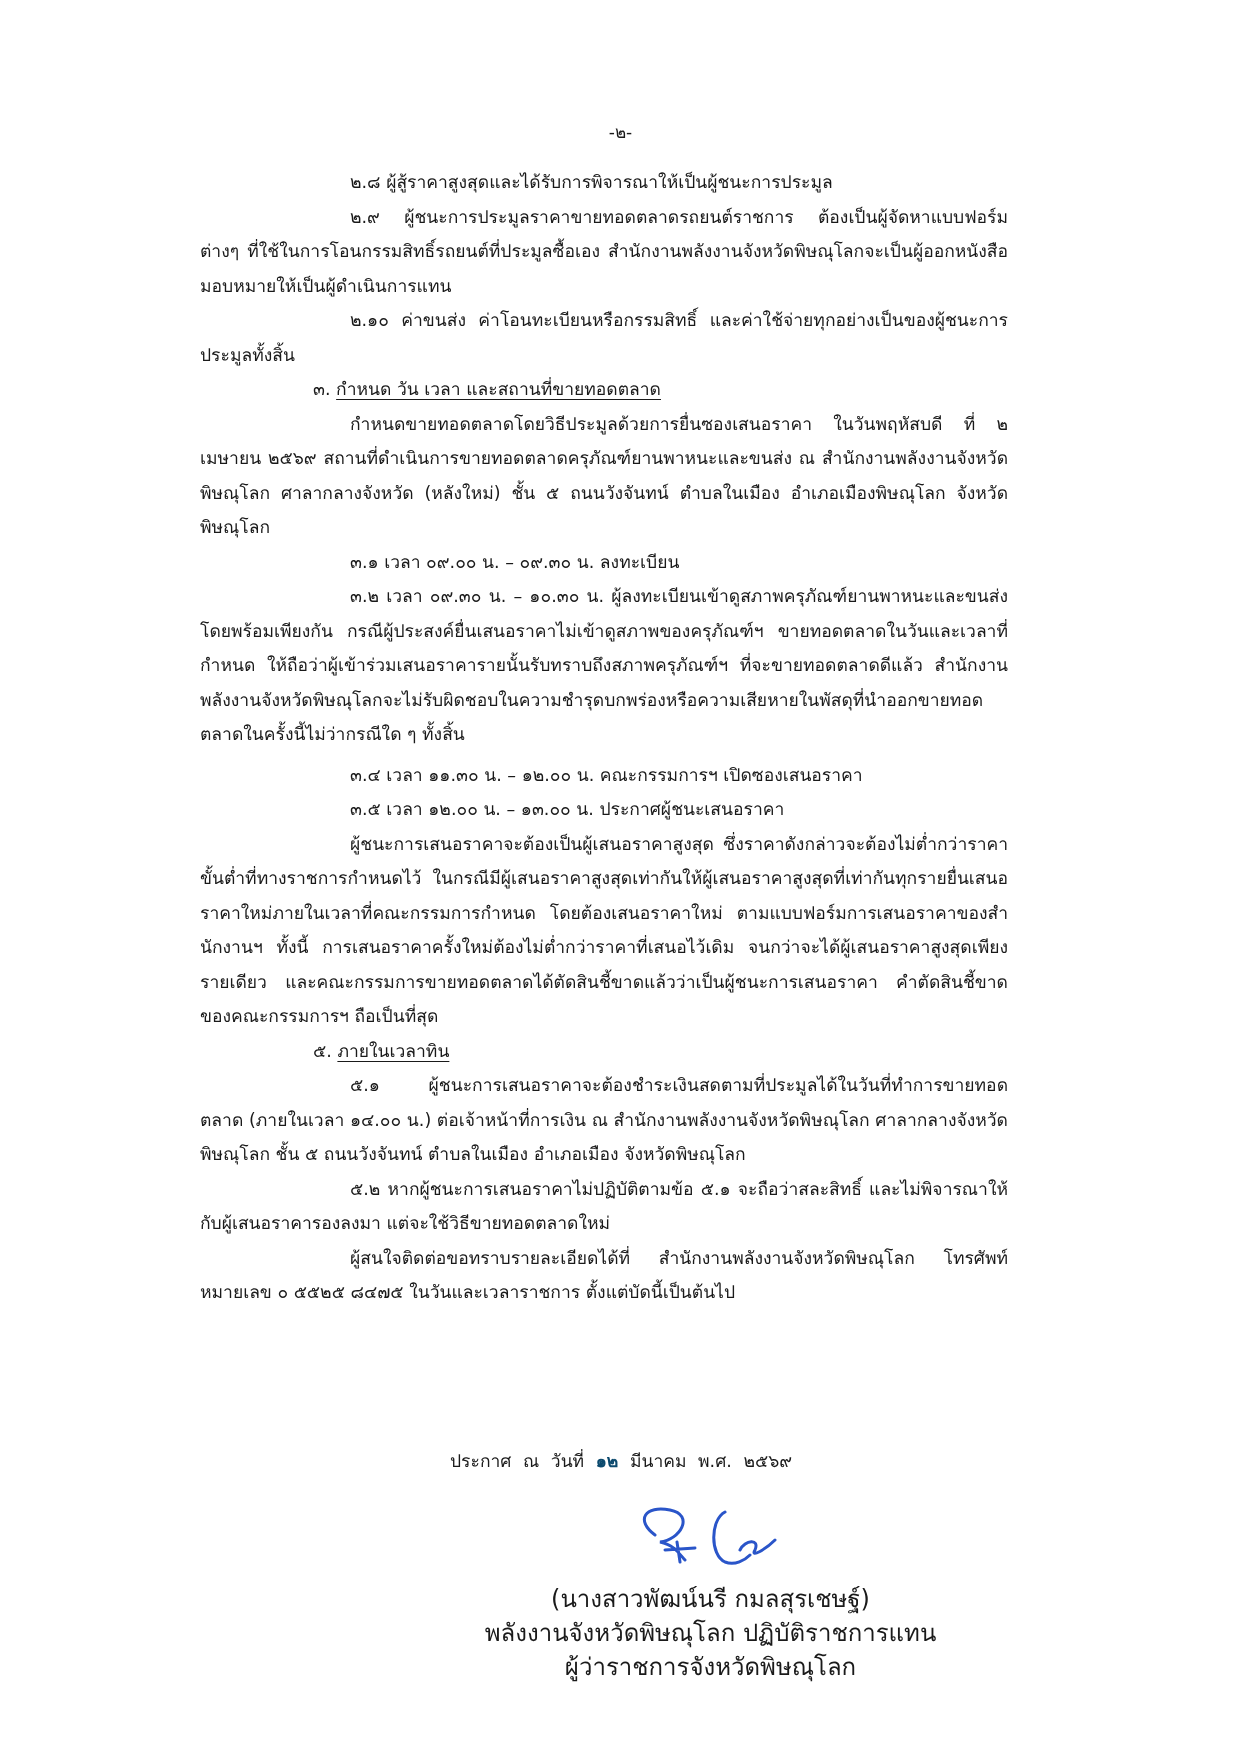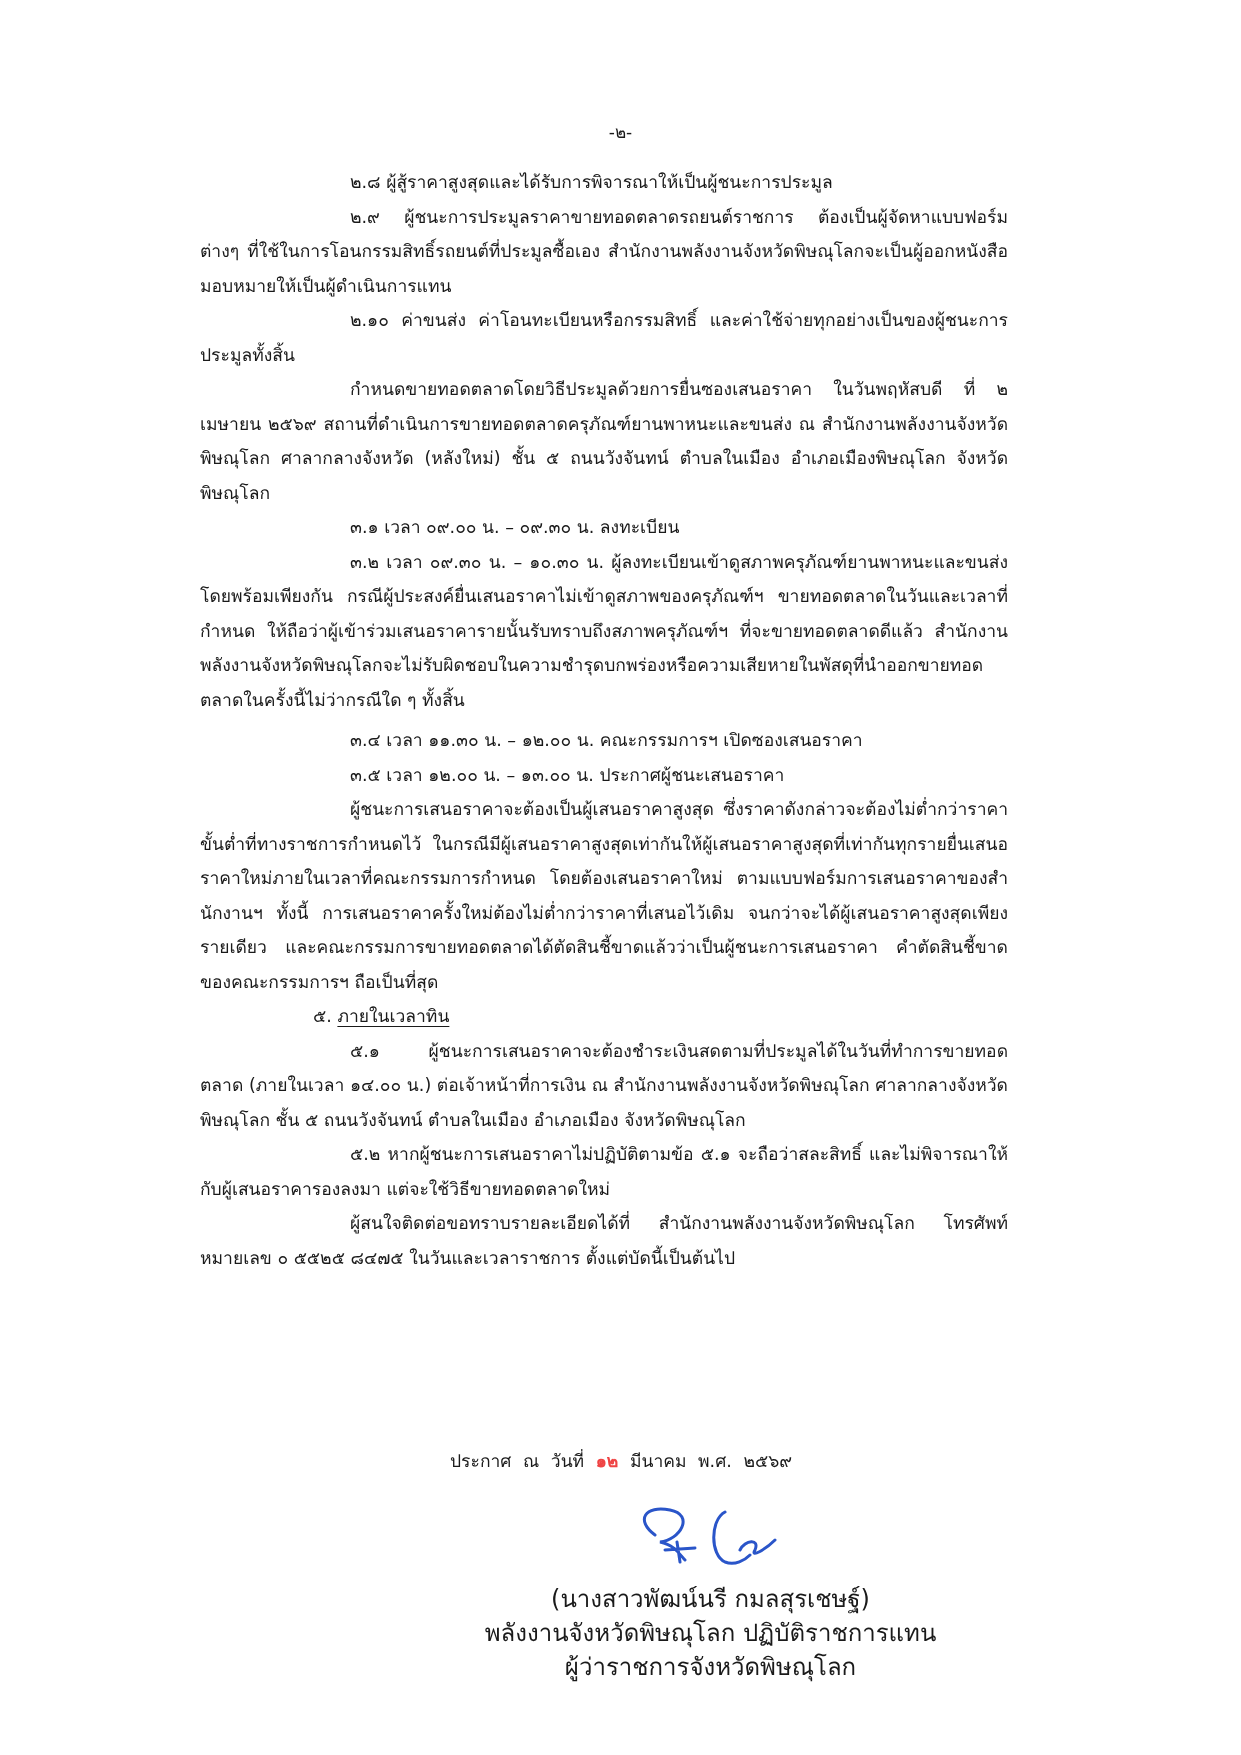--- a/index.html
+++ b/index.html
@@ -8,37 +8,41 @@
   .page { position: absolute; left: 0; top: 0; width: 1241px; height: 1755px; background: #fff; }
   .pagenum { position: absolute; top: 118px; left: 0; width: 100%; text-align: center; font-size: 17px; }
   .body { position: absolute; left: 172px; top: 165px; width: 808px; font-size: 17.5px; line-height: 34.5px; margin-left: 28px; }
   .p { margin: 0; text-align: justify; text-align-last: left; }
   .ind1 { text-indent: 150px; }
   .ind-sub { padding-left: 150px; }
   .ind-head { padding-left: 113px; }
   .u { text-decoration: underline; text-underline-offset: 4px; }
   .gap { height: 6px; }
   .date { position: absolute; top: 1447px; left: 450px; font-size: 17.5px; word-spacing: 6px; }
-  .date .day { color: #ef4444; font-weight: bold; }
+  .date .day { color: #0c4a6e; font-weight: bold; }
   .sig { position: absolute; left: 625px; top: 1500px; width: 160px; height: 70px; }
   .signer { position: absolute; left: 0; width: 100%; top: 1582px; text-align: center; font-size: 24px; line-height: 34px; }
   .signer div { position: relative; left: 90px; }
 </style>
 </head>
 <body>
 
 <div class="page">
 
   <div class="pagenum">-๒-</div>
 
   <div class="body">
     <p class="p ind1">๒.๘ ผู้สู้ราคาสูงสุดและได้รับการพิจารณาให้เป็นผู้ชนะการประมูล</p>
     <p class="p ind1">๒.๙ ผู้ชนะการประมูลราคาขายทอดตลาดรถยนต์ราชการ ต้องเป็นผู้จัดหาแบบฟอร์มต่างๆ ที่ใช้ในการโอนกรรมสิทธิ์รถยนต์ที่ประมูลซื้อเอง สำนักงานพลังงานจังหวัดพิษณุโลกจะเป็นผู้ออกหนังสือมอบหมายให้เป็นผู้ดำเนินการแทน</p>
     <p class="p ind1">๒.๑๐ ค่าขนส่ง ค่าโอนทะเบียนหรือกรรมสิทธิ์ และค่าใช้จ่ายทุกอย่างเป็นของผู้ชนะการประมูลทั้งสิ้น</p>
 
+    <p class="p ind-head">
+      <span>๓.</span>
+      <span class="u">กำหนด วัน เวลา และสถานที่ขายทอดตลาด</span>
+    </p>
     <p class="p ind1">กำหนดขายทอดตลาดโดยวิธีประมูลด้วยการยื่นซองเสนอราคา ในวันพฤหัสบดี ที่ ๒ เมษายน ๒๕๖๙ สถานที่ดำเนินการขายทอดตลาดครุภัณฑ์ยานพาหนะและขนส่ง ณ สำนักงานพลังงานจังหวัดพิษณุโลก ศาลากลางจังหวัด (หลังใหม่) ชั้น ๕ ถนนวังจันทน์ ตำบลในเมือง อำเภอเมืองพิษณุโลก จังหวัดพิษณุโลก</p>
     <p class="p ind-sub">๓.๑ เวลา ๐๙.๐๐ น. – ๐๙.๓๐ น. ลงทะเบียน</p>
     <p class="p ind1">๓.๒ เวลา ๐๙.๓๐ น. – ๑๐.๓๐ น. ผู้ลงทะเบียนเข้าดูสภาพครุภัณฑ์ยานพาหนะและขนส่งโดยพร้อมเพียงกัน กรณีผู้ประสงค์ยื่นเสนอราคาไม่เข้าดูสภาพของครุภัณฑ์ฯ ขายทอดตลาดในวันและเวลาที่กำหนด ให้ถือว่าผู้เข้าร่วมเสนอราคารายนั้นรับทราบถึงสภาพครุภัณฑ์ฯ ที่จะขายทอดตลาดดีแล้ว สำนักงานพลังงานจังหวัดพิษณุโลกจะไม่รับผิดชอบในความชำรุดบกพร่องหรือความเสียหายในพัสดุที่นำออกขายทอดตลาดในครั้งนี้ไม่ว่ากรณีใด ๆ ทั้งสิ้น</p>
     <div class="gap"></div>
     <p class="p ind-sub">๓.๔ เวลา ๑๑.๓๐ น. – ๑๒.๐๐ น. คณะกรรมการฯ เปิดซองเสนอราคา</p>
     <p class="p ind-sub">๓.๕ เวลา ๑๒.๐๐ น. – ๑๓.๐๐ น. ประกาศผู้ชนะเสนอราคา</p>
 
     <p class="p ind1">ผู้ชนะการเสนอราคาจะต้องเป็นผู้เสนอราคาสูงสุด ซึ่งราคาดังกล่าวจะต้องไม่ต่ำกว่าราคาขั้นต่ำที่ทางราชการกำหนดไว้ ในกรณีมีผู้เสนอราคาสูงสุดเท่ากันให้ผู้เสนอราคาสูงสุดที่เท่ากันทุกรายยื่นเสนอราคาใหม่ภายในเวลาที่คณะกรรมการกำหนด โดยต้องเสนอราคาใหม่ ตามแบบฟอร์มการเสนอราคาของสำนักงานฯ ทั้งนี้ การเสนอราคาครั้งใหม่ต้องไม่ต่ำกว่าราคาที่เสนอไว้เดิม จนกว่าจะได้ผู้เสนอราคาสูงสุดเพียงรายเดียว และคณะกรรมการขายทอดตลาดได้ตัดสินชี้ขาดแล้วว่าเป็นผู้ชนะการเสนอราคา คำตัดสินชี้ขาดของคณะกรรมการฯ ถือเป็นที่สุด</p>
 
     <p class="p ind-head">

